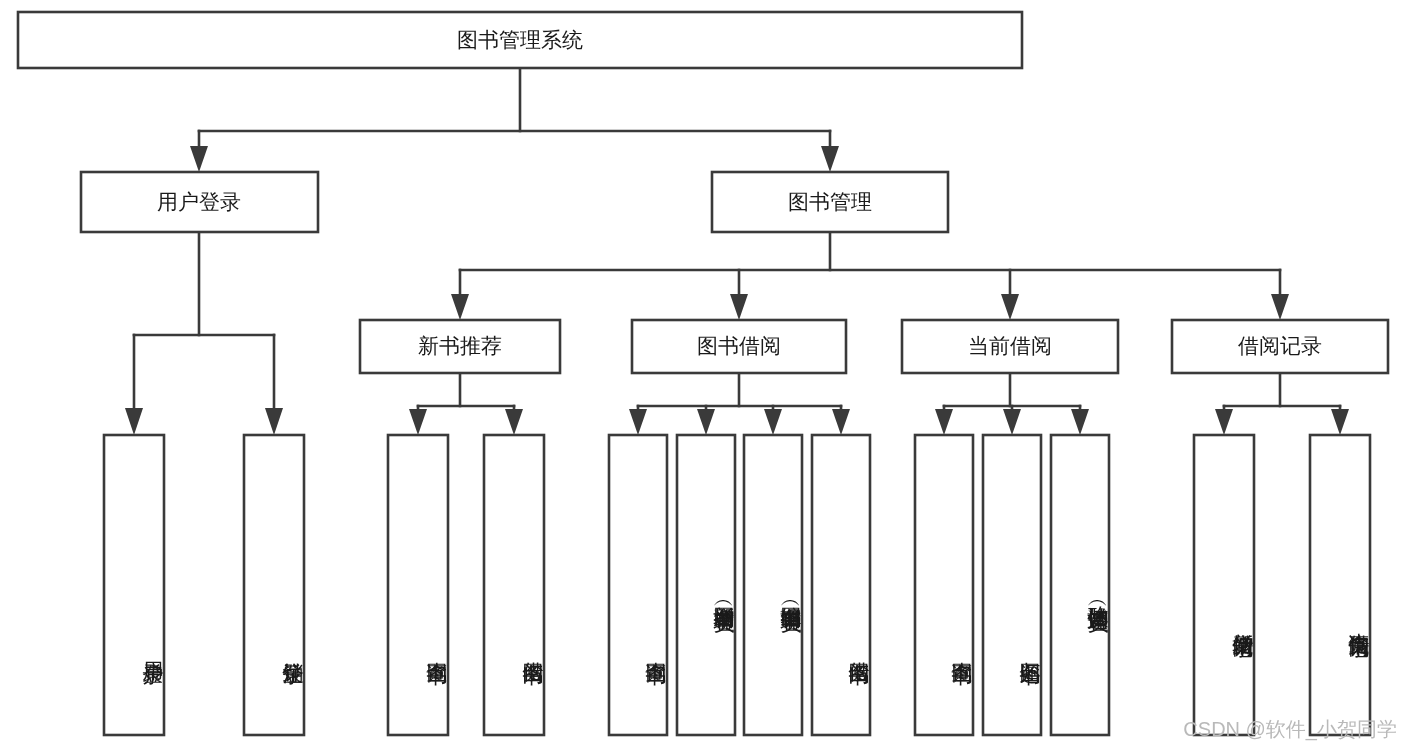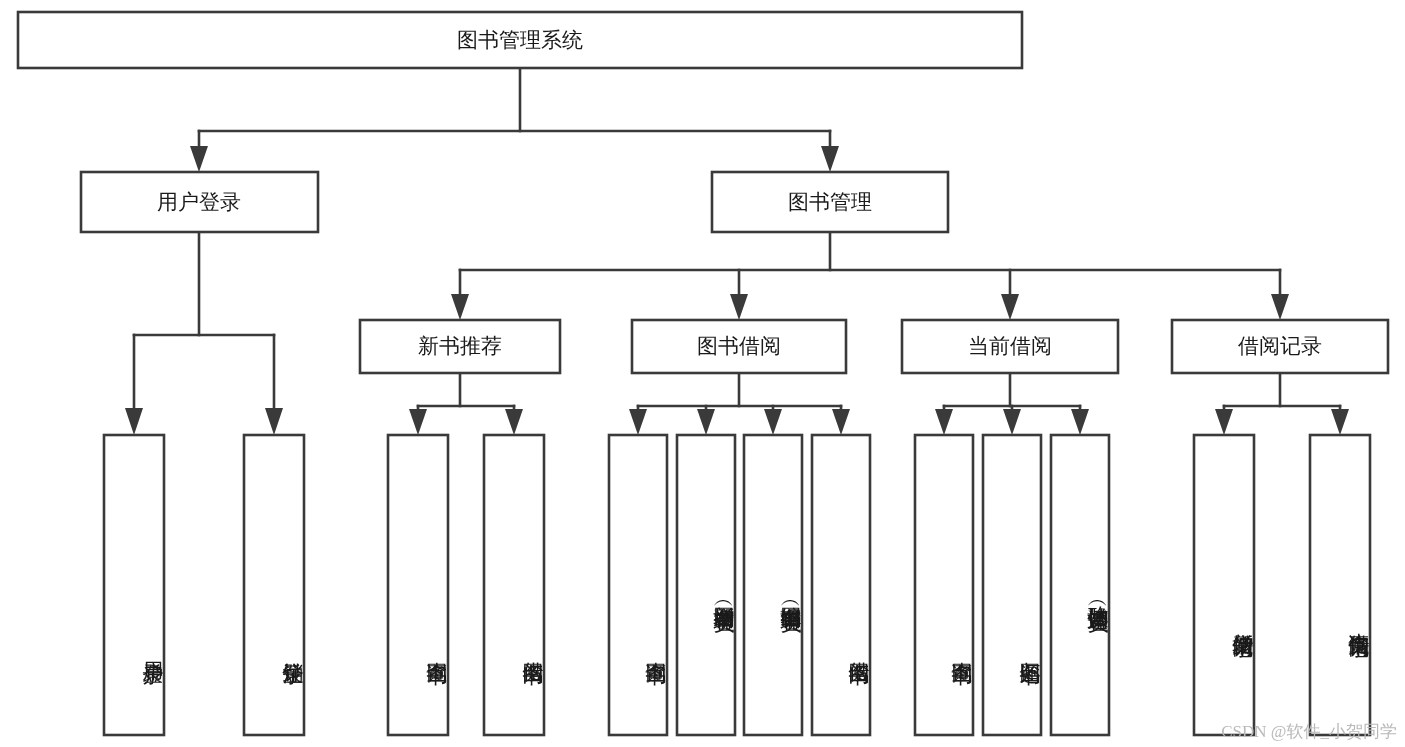--- a/index.html
+++ b/index.html
@@ -62,22 +62,22 @@
     white-space: nowrap;
     pointer-events: none;
     display: flex;
     align-items: flex-start;
     justify-content: center;
   }
   .watermark {
     position: absolute;
     right: 8px;
     bottom: 4px;
-    font-family: Liberation Serif, serif;
-    font-size: 17px;
+    font-family: Liberation Sans, sans-serif;
+    font-size: 20px;
     color: #b9b9b9;
     white-space: nowrap;
   }
 </style>
 </head>
 <body>
 
 <div id="diagram-root">
 
   <svg class="diagram-canvas" viewBox="0 0 1405 747">

